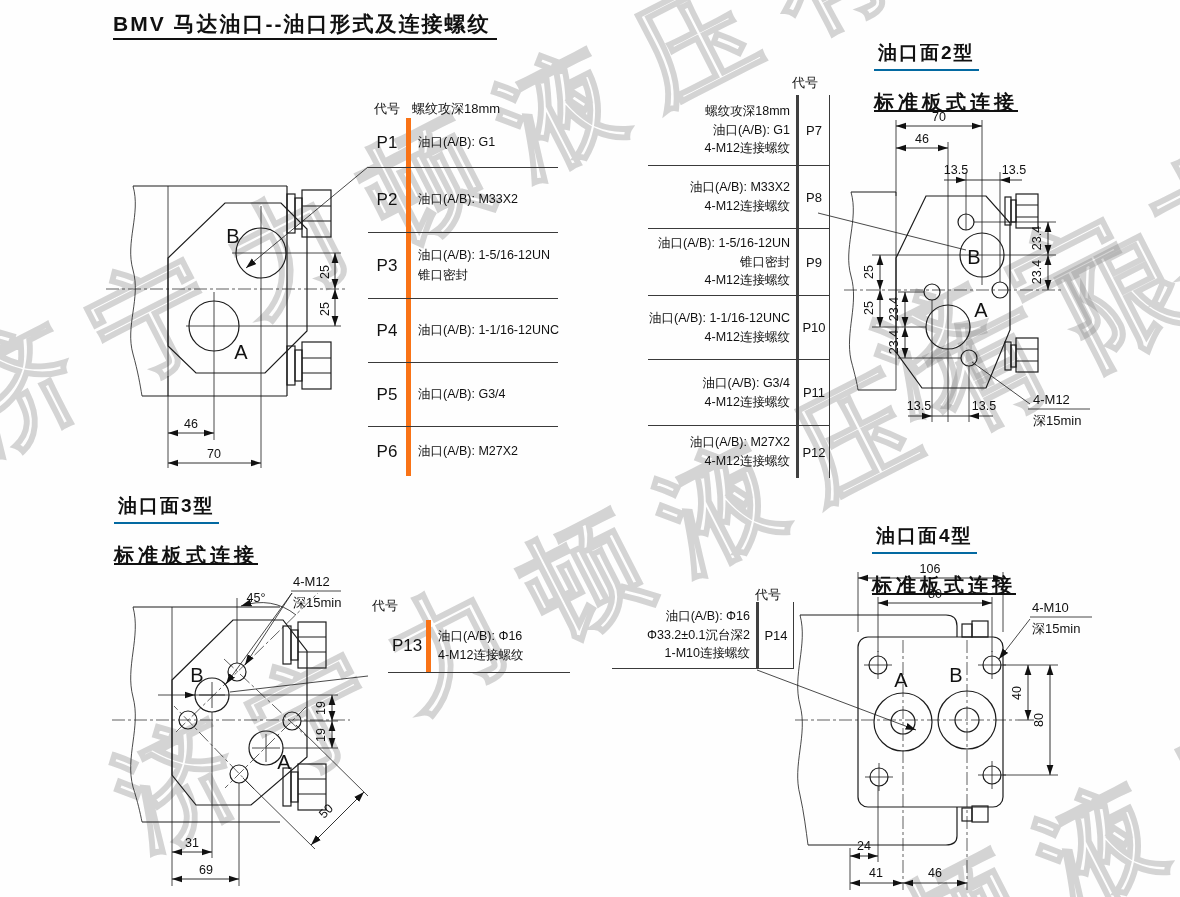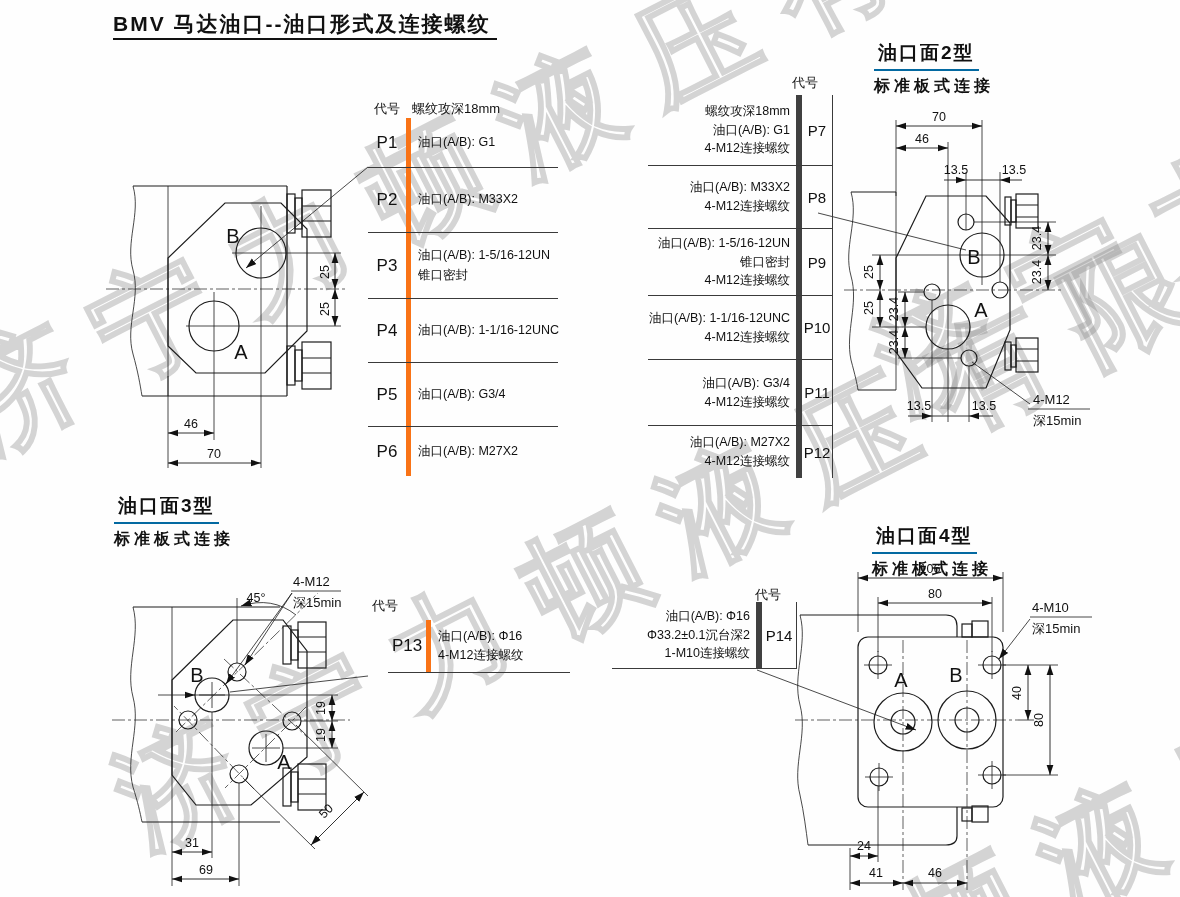--- a/index.html
+++ b/index.html
@@ -18,40 +18,40 @@
   .dim{stroke:#1c1c1c;stroke-width:0.9;fill:none;}
   text.dt{font:12.5px "Liberation Sans",sans-serif;fill:#111;}
   text.pl{font:20px "Liberation Sans",sans-serif;fill:#111;}
   text.co{font:13px "Liberation Sans",sans-serif;fill:#111;}
   
   .txt{position:absolute;z-index:2;}
   .title{font-size:21px;font-weight:bold;letter-spacing:2px;border-bottom:2px solid #111;
          padding:0 6px 0 0;white-space:nowrap;}
   .sec-head .hd{display:inline-block;font-size:19px;font-weight:bold;letter-spacing:2px;
          border-bottom:2px solid #0369a1;padding:0 4px 3px 4px;white-space:nowrap;}
-  .sec-head .sub{display:block;font-size:16px;font-weight:bold;letter-spacing:4px;
-         margin-top:5px;white-space:nowrap;}
+  .sec-head .sub{display:block;font-size:20px;font-weight:bold;letter-spacing:4px;
+         margin-top:18px;white-space:nowrap;text-decoration:underline;}
   
   .spec{font-size:12.5px;}
   .t-head{display:flex;align-items:flex-end;height:18px;font-size:13px;white-space:nowrap;}
   .t-code-h{width:38px;text-align:center;}
   .t-note-h{margin-left:6px;}
   .trow{display:flex;border-bottom:1px solid #3a3a3a;}
   .trow.last{border-bottom:none;}
   .tcode{width:38px;border-right:5px solid #f97316;display:flex;align-items:center;
          justify-content:center;font-size:17px;}
   .tdesc{width:140px;display:flex;flex-direction:column;justify-content:center;
          padding-left:7px;line-height:1.55;white-space:nowrap;}
   
   .trow2{display:flex;border-bottom:1px solid #3a3a3a;}
   .trow2.last{border-bottom:none;}
   .tdesc2{width:142px;display:flex;flex-direction:column;justify-content:center;
           padding-right:6px;text-align:right;line-height:1.5;white-space:nowrap;}
-  .tcode2{width:30px;border-left:6px solid #404040;border-right:1px solid #3a3a3a;
-          display:flex;align-items:center;justify-content:center;font-size:15px;}
+  .tcode2{width:30px;border-left:3px solid #404040;border-right:1px solid #3a3a3a;
+          display:flex;align-items:center;justify-content:center;font-size:13px;}
   .codehead{position:absolute;font-size:13px;white-space:nowrap;}
 </style>
 </head>
 <body>
 
 <div class="canvas">
 
   <div class="wm" style="left:-70px;top:345px">济宁力顿液压有限公司</div>
   <div class="wm" style="left:90px;top:740px">济宁力顿液压有限公司</div>
   <div class="wm" style="left:470px;top:1080px">济宁力顿液压有限公司</div>

